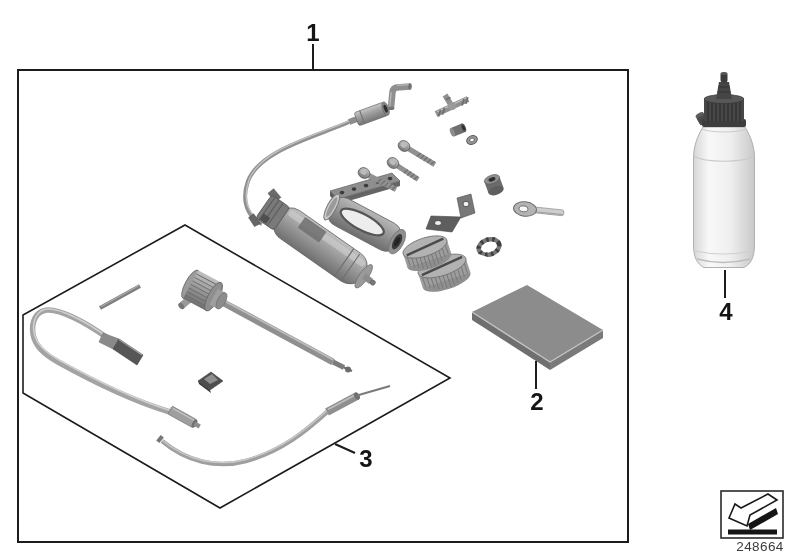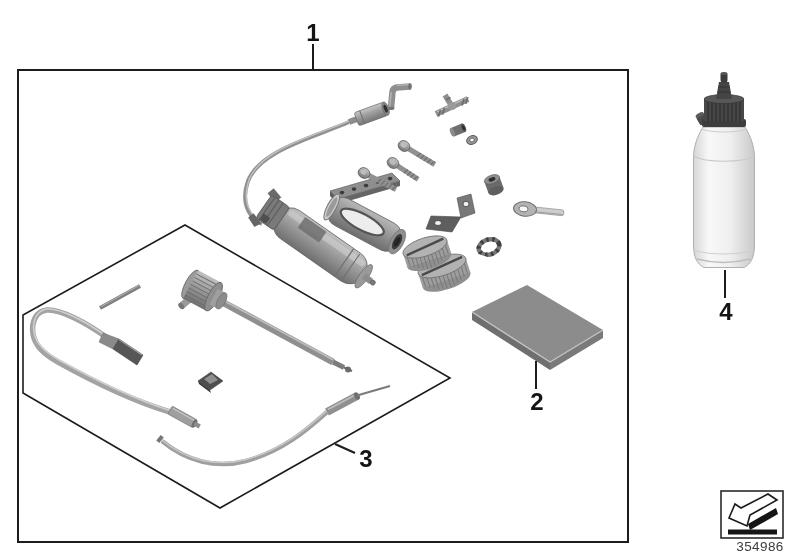--- a/index.html
+++ b/index.html
@@ -339,15 +339,15 @@
       <polygon points="729,518 735,504 741,508 768,494 777,500 750,515 747,526" fill="#ffffff" stroke="#1a1a1a" stroke-width="1.6"></polygon>
     </g>
   </g>
 </svg>
 
 <div class="callout" style="left:313px; top:21px;">1</div>
 <div class="callout" style="left:537px; top:390px;">2</div>
 <div class="callout" style="left:366px; top:447px;">3</div>
 <div class="callout" style="left:726px; top:300px;">4</div>
 
-<div class="pn" style="left:760px; top:540px;">354986</div>
+<div class="pn" style="left:760px; top:540px;">248664</div>
 
 </div>
 
 </body></html>

